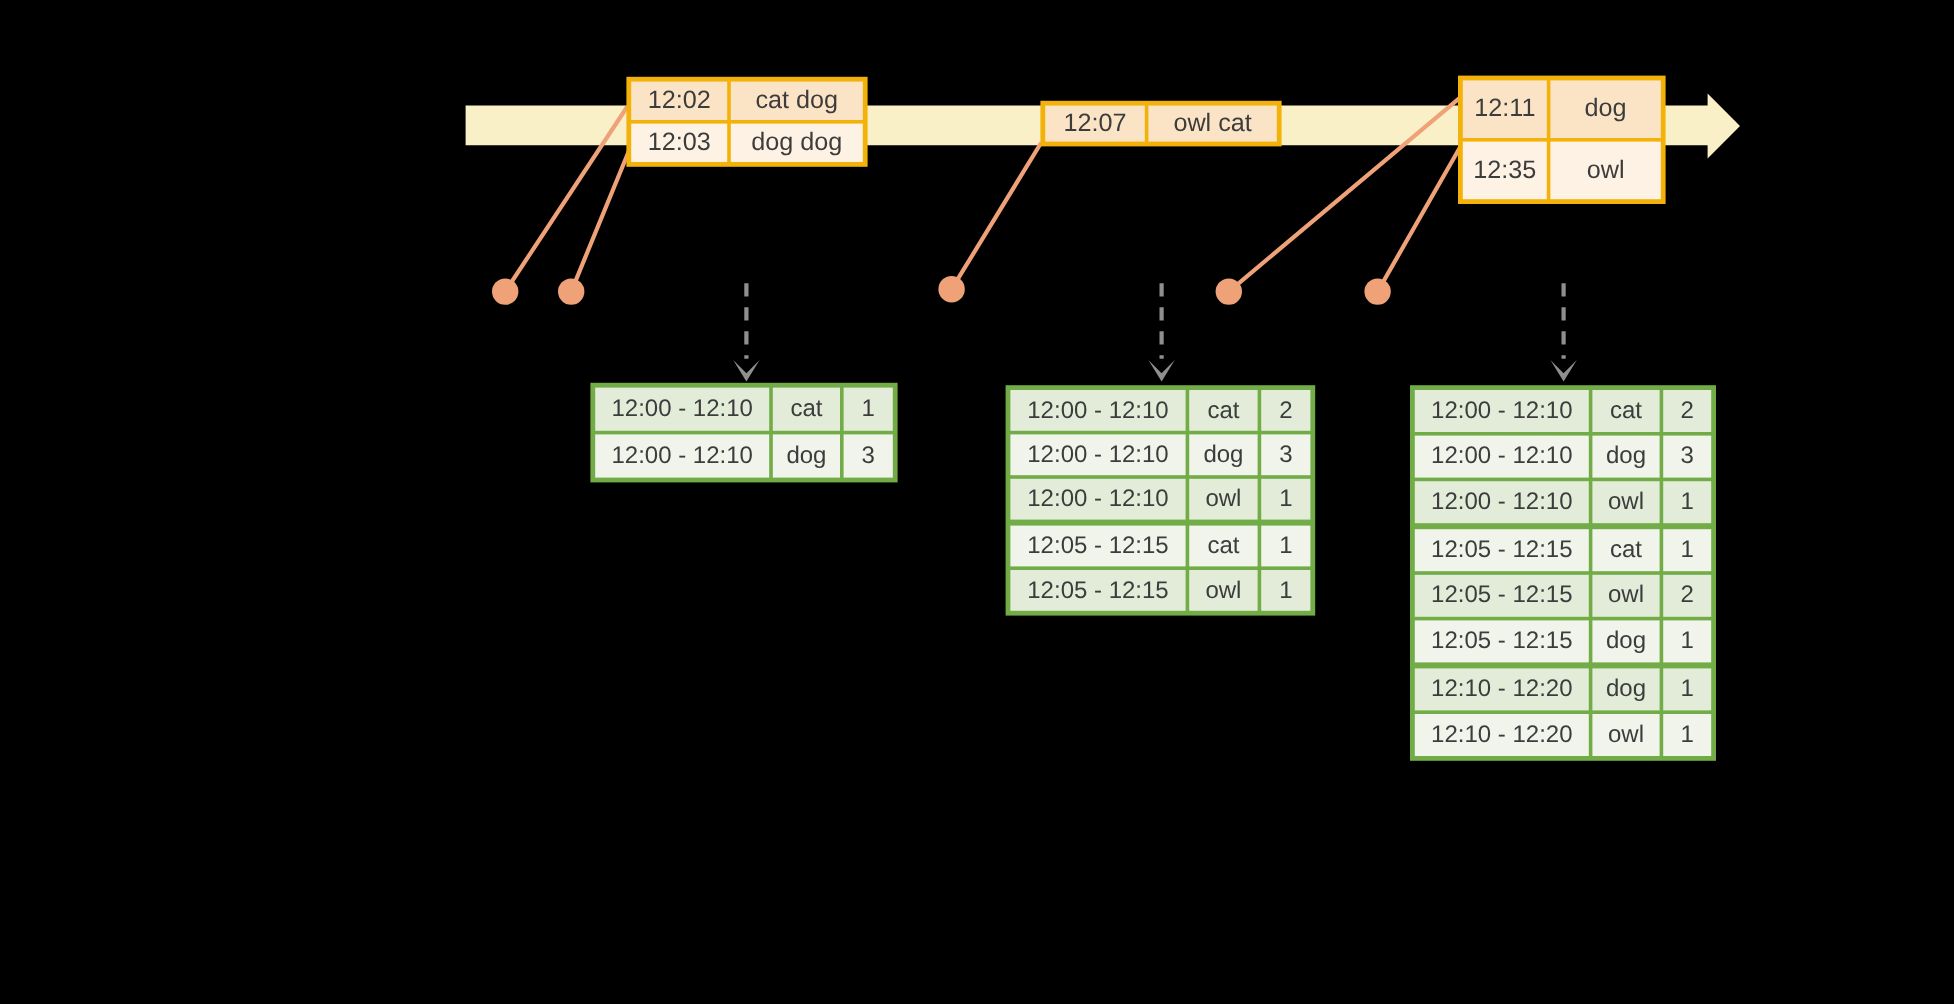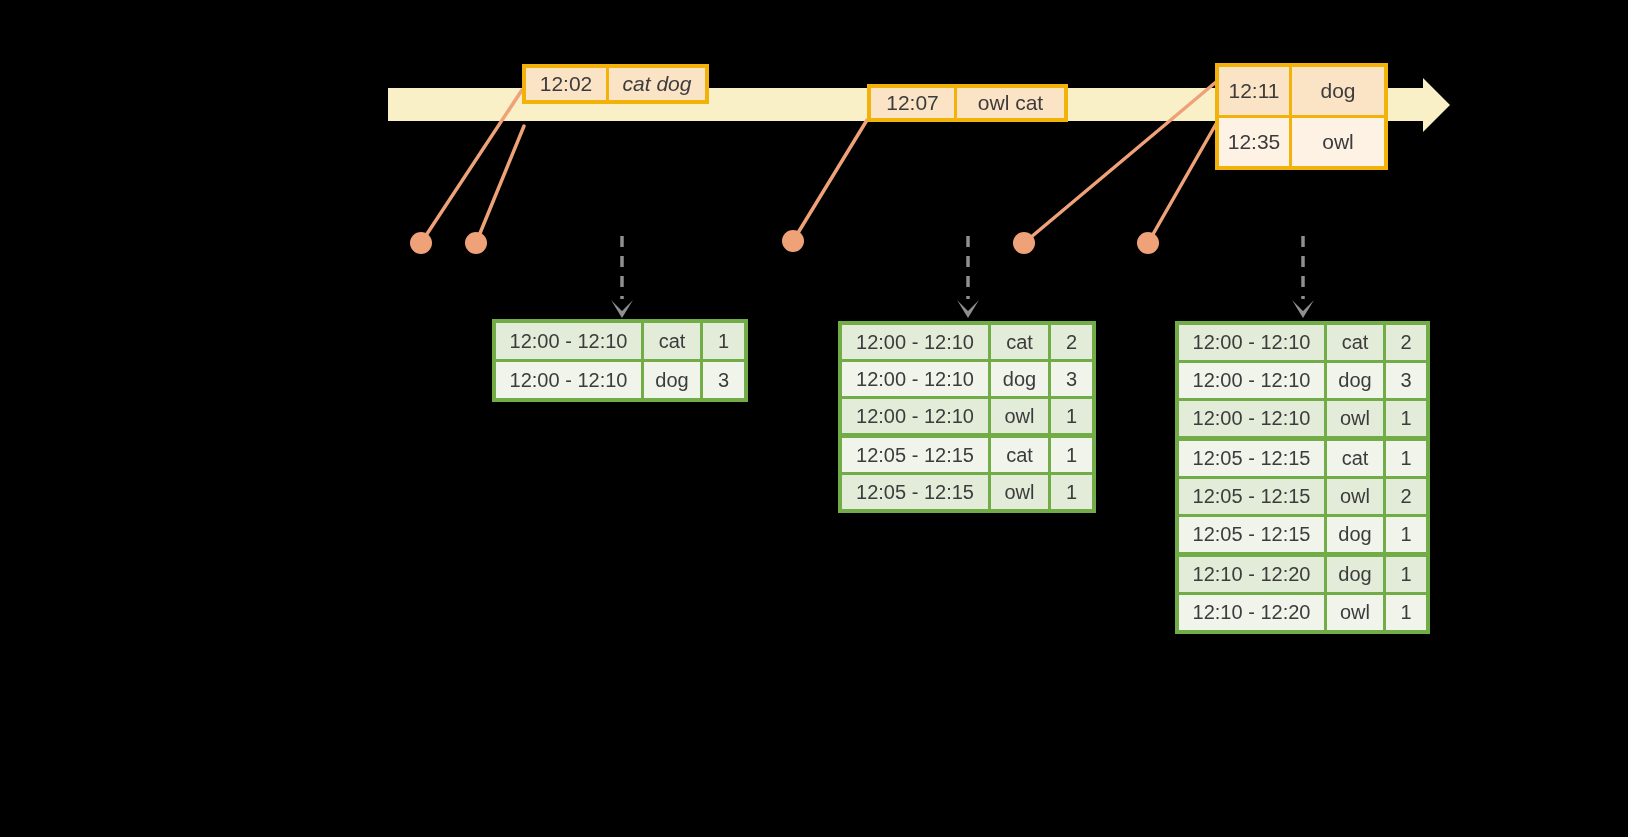--- a/index.html
+++ b/index.html
@@ -16,21 +16,21 @@
   
   .dtable { position:absolute; display:flex; flex-direction:column; gap:3px; padding:4px; box-sizing:content-box; }
   .dtable .trow { display:flex; gap:3px; }
   .dtable .tcell { display:flex; align-items:center; justify-content:center; color:var(--text); }
 
   
   .itable { background:var(--orange-border); }
   .itable .tcell { font-size:21px; }
   .itable .trow:nth-child(odd)  .tcell { background:var(--orange-row-dark); }
   .itable .trow:nth-child(even) .tcell { background:var(--orange-row-light); }
-  .t-input1 { left:522px; top:64px; } .t-input1 .tcell { height:32px; } .t-input1 .c0{width:80px;} .t-input1 .c1{width:96px;font-style:italic;}
+  .t-input1 { left:522px; top:64px; } .t-input1 .tcell { height:32px; } .t-input1 .c0{width:80px;} .t-input1 .c1{width:110px;}
   .t-input2 { left:867px; top:84px; } .t-input2 .tcell { height:30px; } .t-input2 .c0{width:83px;} .t-input2 .c1{width:107px;}
   .t-input3 { left:1215px; top:63px; } .t-input3 .tcell { height:48px; } .t-input3 .c0{width:70px;} .t-input3 .c1{width:92px;}
 
   
   .gtable { background:var(--green-border); }
   .gtable .tcell { font-size:20px;text-align:right; }
   .gtable .trow:nth-child(odd)  .tcell { background:var(--green-row-dark); }
   .gtable .trow:nth-child(even) .tcell { background:var(--green-row-light); }
   .gtable .trow.group-start { margin-top:2px; }
   .t-result1 { left:492px; top:319px; } .t-result1 .tcell { height:36px; }
@@ -70,20 +70,24 @@
     </g>
     <polygon points="611,300 622,311 633,300 622,318" fill="#8F8F8F"></polygon>
     <polygon points="957,300 968,311 979,300 968,318" fill="#8F8F8F"></polygon>
     <polygon points="1292,300 1303,311 1314,300 1303,318" fill="#8F8F8F"></polygon>
   </svg>
 
   <div class="dtable itable t-input1">
       <div class="trow">
         <div class="tcell c0">12:02</div>
         <div class="tcell c1">cat dog</div>
+      </div>
+      <div class="trow">
+        <div class="tcell c0">12:03</div>
+        <div class="tcell c1">dog dog</div>
       </div>
     </div>
   <div class="dtable itable t-input2">
       <div class="trow">
         <div class="tcell c0">12:07</div>
         <div class="tcell c1">owl cat</div>
       </div>
     </div>
   <div class="dtable itable t-input3">
       <div class="trow">

